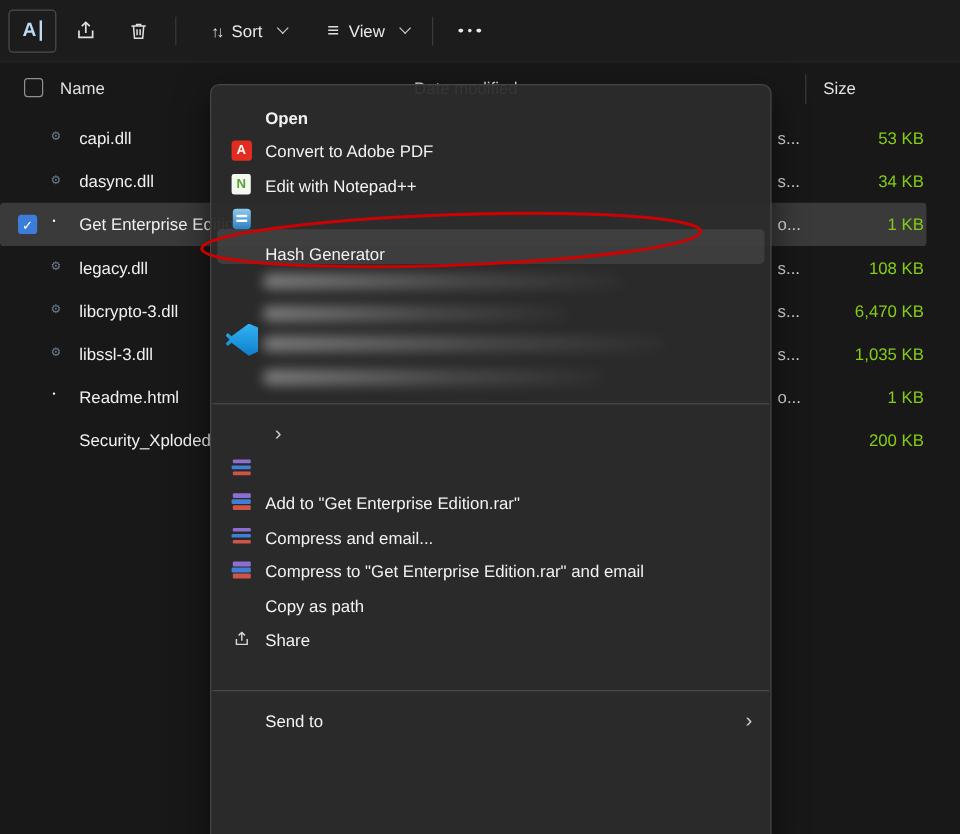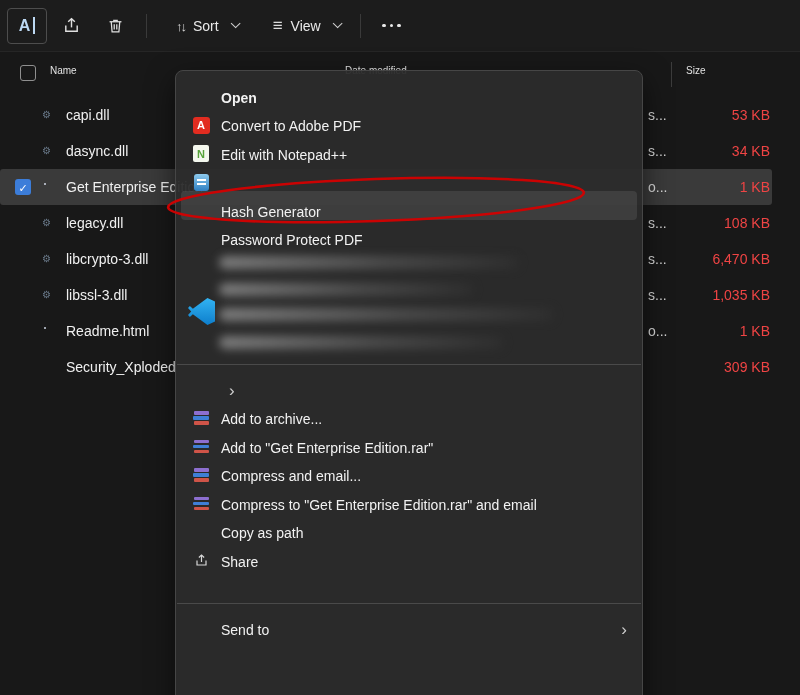--- a/index.html
+++ b/index.html
@@ -13,37 +13,37 @@
   .tsep{width:1px;height:24px;background:#3a3a3a;margin:0 9px}
   .rename-glyph{color:#bcd8f2;font-size:16px;display:flex;align-items:center;gap:3px;font-weight:700}
   .cursorbar{width:2px;height:17px;background:#bcd8f2;display:inline-block}
   .sorticon::after{content:"\2191\2193";font-size:13px;letter-spacing:-2px;color:#dcdcdc}
   .viewicon::after{content:"\2261";font-size:17px;color:#dcdcdc}
   .chev{width:7px;height:7px;border-right:1.5px solid #cfcfcf;border-bottom:1.5px solid #cfcfcf;transform:rotate(45deg) translateY(-3px);margin-left:3px}
   .dots{display:flex;gap:4px;align-items:center}
   .dots i{width:3.5px;height:3.5px;border-radius:50%;background:#e9e9e9}
 
   
-  .listhead{position:absolute;top:57px;left:0;right:0;height:34px;z-index:1;font-size:10px;color:#e2e2e2}
+  .listhead{position:absolute;top:57px;left:0;right:0;height:34px;z-index:1;font-size:14px;color:#e2e2e2}
   .hcheck{position:absolute;left:20px;top:8px;width:16px;height:16px;border:1px solid #8f8f8f;border-radius:3px}
   .hname{position:absolute;left:50px;top:8px}
   .hdate{position:absolute;left:345px;top:8px}
   .hsize{position:absolute;left:686px;top:8px}
   .hsep{position:absolute;left:671px;top:5px;width:1px;height:25px;background:#3c3c3c}
 
   
   .rows{position:absolute;top:97px;left:0;right:0;z-index:1}
   .row{position:absolute;left:0;width:772px;height:36px;font-size:14px}
   .row.selected{background:rgba(255,255,255,.15);border-radius:3px}
   .fcheck{position:absolute;left:15px;top:10px;width:16px;height:16px;border-radius:3px;background:#3c7dd9;text-align:center}
   .fcheck::after{content:"\2713";color:#fff;font-size:11px;line-height:16px}
   .ficon{position:absolute;left:40px;top:10px;width:16px;height:16px}
   .fname{position:absolute;left:66px;line-height:36px;white-space:nowrap;color:#f0f0f0}
   .ftype{position:absolute;left:648px;line-height:36px;color:#d6d6d6}
-  .fsize{position:absolute;right:2px;line-height:36px;color:#ef4444}
+  .fsize{position:absolute;right:2px;line-height:36px;color:#84cc16}
 
   
   .dll{width:13px;height:16px;margin-left:2px;background:#f2f2f2;border-radius:2px;position:relative}
   .dll::after{content:"\2699";position:absolute;inset:0;color:#6b7b8c;font-size:10px;line-height:16px;text-align:center}
   .chrome{border-radius:50%;background:conic-gradient(#ea4335 0 33.3%,#fbbc05 0 66.6%,#34a853 0 100%);position:relative}
   .chrome::after{content:"";position:absolute;inset:4px;background:#4285f4;border:1.5px solid #fff;border-radius:50%}
   .pdficon{width:13px;height:16px;margin-left:2px;background:#fff;border-radius:2px;position:relative}
   .pdficon::after{content:"";position:absolute;left:-2px;right:2px;top:6px;height:6px;background:#e5252a;border-radius:1px}
 
   
@@ -170,21 +170,21 @@
   <div class="row" style="top:216px">
     <span class="ficon chrome"></span>
     <span class="fname">Readme.html</span>
     <span class="ftype">o...</span>
     <span class="fsize">1 KB</span>
   </div>
   <div class="row" style="top:252px">
     <span class="ficon pdficon"></span>
     <span class="fname">Security_Xploded</span>
     <span class="ftype"></span>
-    <span class="fsize">309 KB</span>
+    <span class="fsize">200 KB</span>
   </div>
 </div>
 
 <div class="menu">
 
   <div class="mi bold">
     <span class="mico"></span>
     <span class="mlabel">Open</span>
   </div>
 
@@ -206,24 +206,20 @@
     <span class="mico">
         <span class="ic-notepad"></span>
       </span>
   </div>
 
   <div class="mi hl">
     <span class="mico"></span>
     <span class="mlabel">Hash Generator</span>
   </div>
 
-  <div class="mi">
-    <span class="mico"></span>
-    <span class="mlabel">Password Protect PDF</span>
-  </div>
 
 
   <div class="blurblock">
     <span class="vscode"></span>
     <div class="streak" style="top:8px;width:300px"></div>
     <div class="streak" style="top:35px;width:255px"></div>
     <div class="streak" style="top:60px;width:335px"></div>
     <div class="streak" style="top:88px;width:285px"></div>
   </div>
 
@@ -236,21 +232,20 @@
   </div>
 
   <div class="mi">
     <span class="mico">
         <span class="ic-winrar">
           <i class="b1"></i>
           <i class="b2"></i>
           <i class="b3"></i>
         </span>
       </span>
-    <span class="mlabel">Add to archive...</span>
   </div>
 
   <div class="mi">
     <span class="mico">
         <span class="ic-winrar">
           <i class="b1"></i>
           <i class="b2"></i>
           <i class="b3"></i>
         </span>
       </span>

